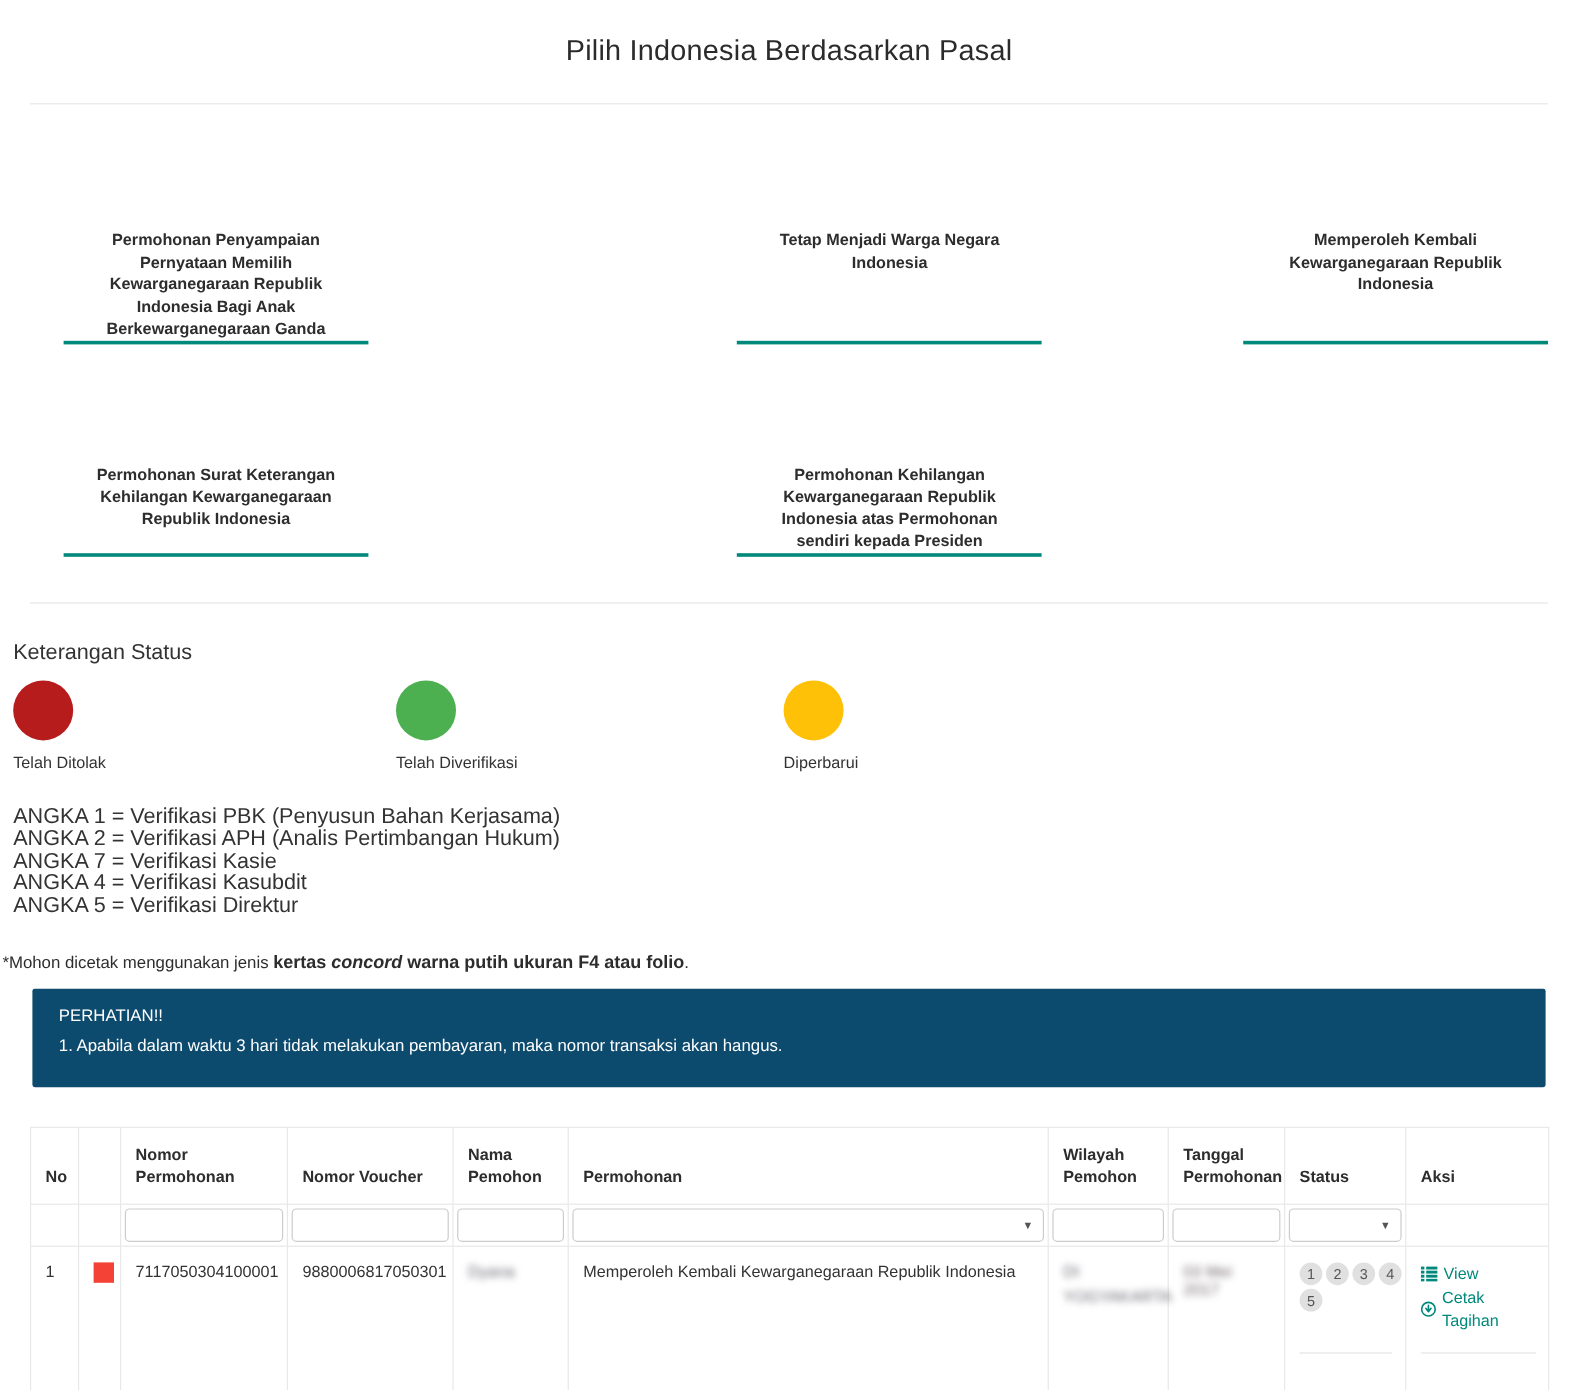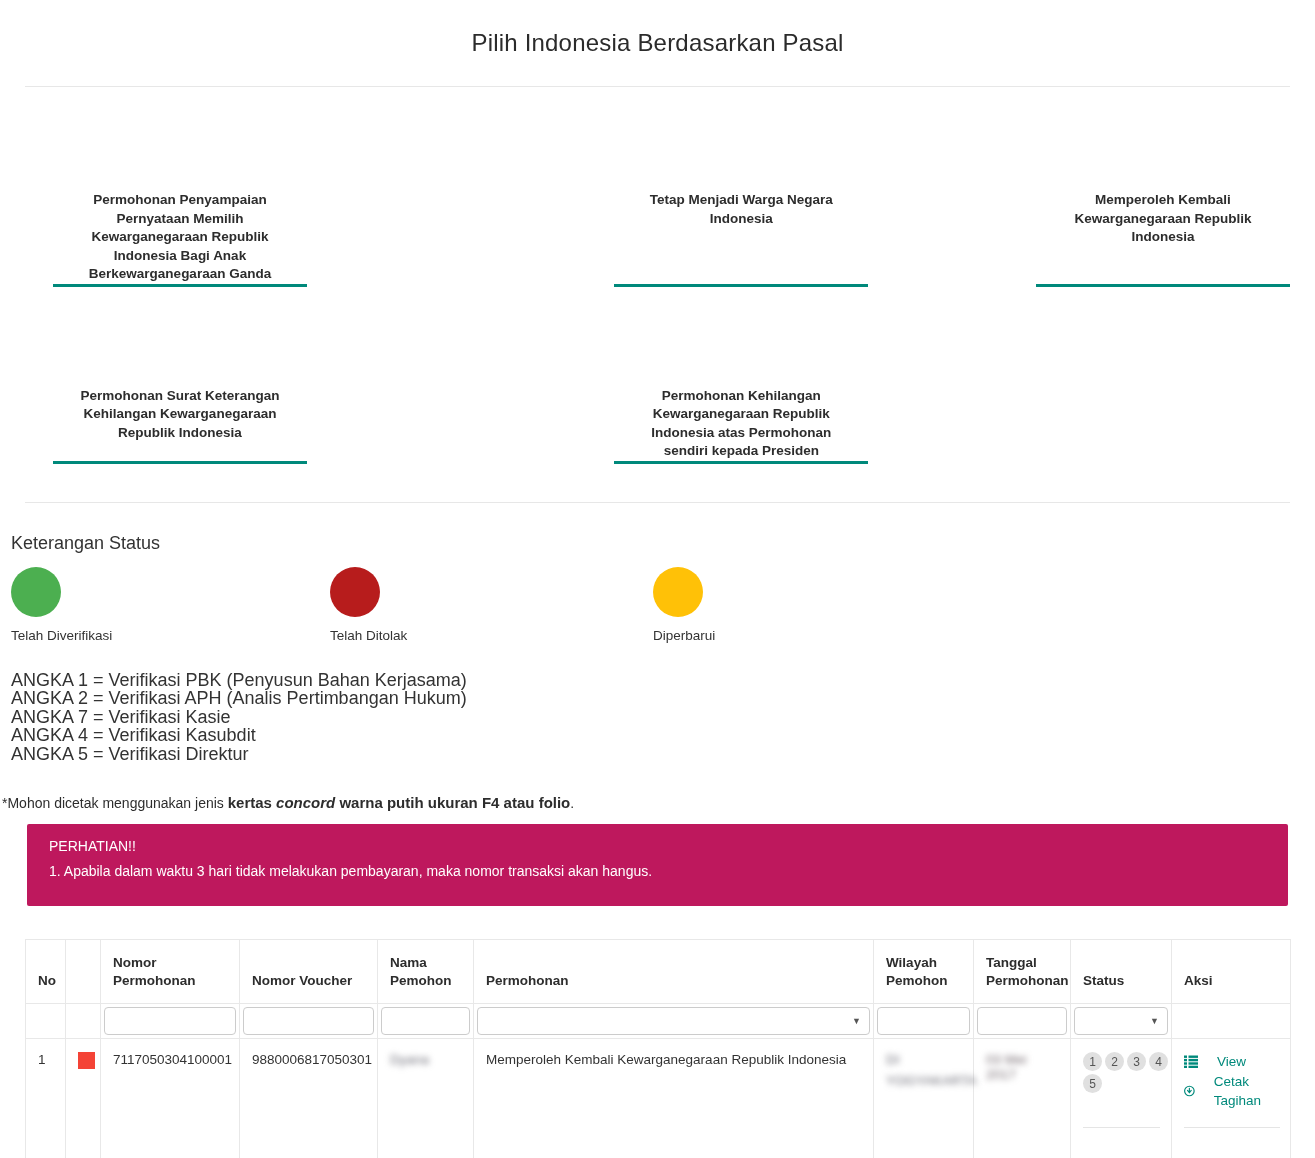--- a/index.html
+++ b/index.html
@@ -46,21 +46,21 @@
   .angka-block { margin-top:28px; }
   .angka-line { font-size:18px; line-height:18.5px; color:#333; }
 
   
   .print-note { padding:31px 25px 0 2px; font-size:14px; color:#2d2d2d; }
   .print-note b { font-size:15px; }
   .print-note .it { font-style:italic; }
 
   
   .warning-box {
-    margin:13px 2px 0 2px; background:#be185d; color:#fff;
+    margin:13px 2px 0 2px; background:#0c4a6e; color:#fff;
     border-radius:2px; padding:10px 22px 22px 22px;
   }
   .warning-title { font-size:14px; line-height:25px; }
   .warning-item { font-size:14px; line-height:25px; }
 
   
   .table-wrap { padding:33px 25px 0 0; margin-left:25px; }
   table.apps {
     width:1265px; border-collapse:collapse; table-layout:fixed;
     border:1px solid #e3e3e3; border-bottom:2px solid #c9c9c9;
@@ -96,21 +96,21 @@
   .status-steps { display:flex; flex-wrap:wrap; gap:3px; width:88px; }
   .step-badge {
     width:19px; height:19px; border-radius:50%; background:#E0E0E0;
     color:#555; font-size:12px; display:flex; align-items:center; justify-content:center;
   }
   .cell-divider { border:none; border-top:1px solid #e5e5e5; margin:0; }
   .status-cell .cell-divider { margin-top:34px; width:77px; }
 
   
   .action-link {
-    display:flex; align-items:center; gap:19px; color:#00897B; font-size:13.5px;
+    display:flex; align-items:center; gap:5px; color:#00897B; font-size:13.5px;
     text-decoration:none; cursor:pointer; line-height:19px;
   }
   .action-link + .action-link { margin-top:1px; }
   .aksi-cell .cell-divider { margin-top:17px; width:96px; }
   .icon-svg { display:block; }
 </style>
 </head>
 <body>
 
 <div class="container">
@@ -150,26 +150,26 @@
     <div class="card-slot"></div>
   </div>
 </div>
 
 <hr class="divider">
 
 <div class="legend-section">
   <div class="legend-heading">Keterangan Status</div>
   <div class="legend-grid">
     <div class="legend-item">
+      <div class="legend-circle c-red"></div>
+      <div class="legend-label">Telah Ditolak</div>
+    </div>
+    <div class="legend-item">
       <div class="legend-circle c-green"></div>
       <div class="legend-label">Telah Diverifikasi</div>
-    </div>
-    <div class="legend-item">
-      <div class="legend-circle c-red"></div>
-      <div class="legend-label">Telah Ditolak</div>
     </div>
     <div class="legend-item">
       <div class="legend-circle c-yellow"></div>
       <div class="legend-label">Diperbarui</div>
     </div>
   </div>
   <div class="angka-block">
     <div class="angka-line">ANGKA 1 = Verifikasi PBK (Penyusun Bahan Kerjasama)</div>
     <div class="angka-line">ANGKA 2 = Verifikasi APH (Analis Pertimbangan Hukum)</div>
     <div class="angka-line">ANGKA 7 = Verifikasi Kasie</div>

